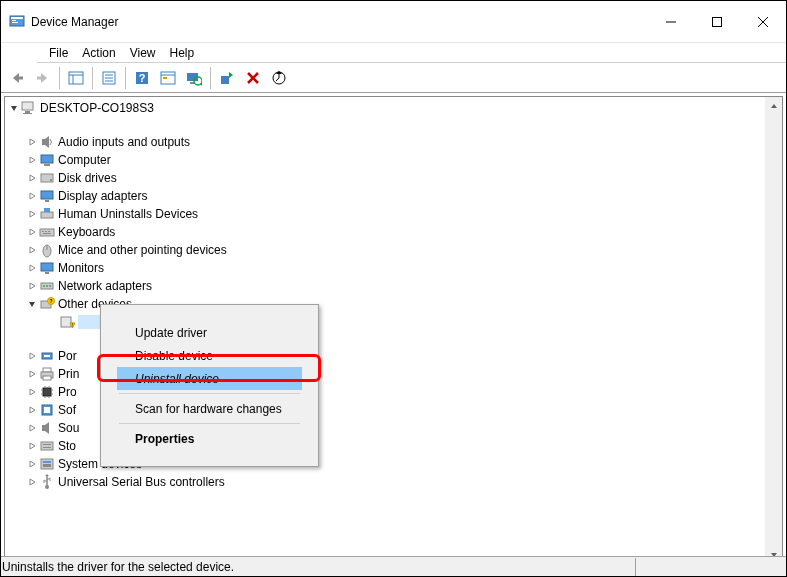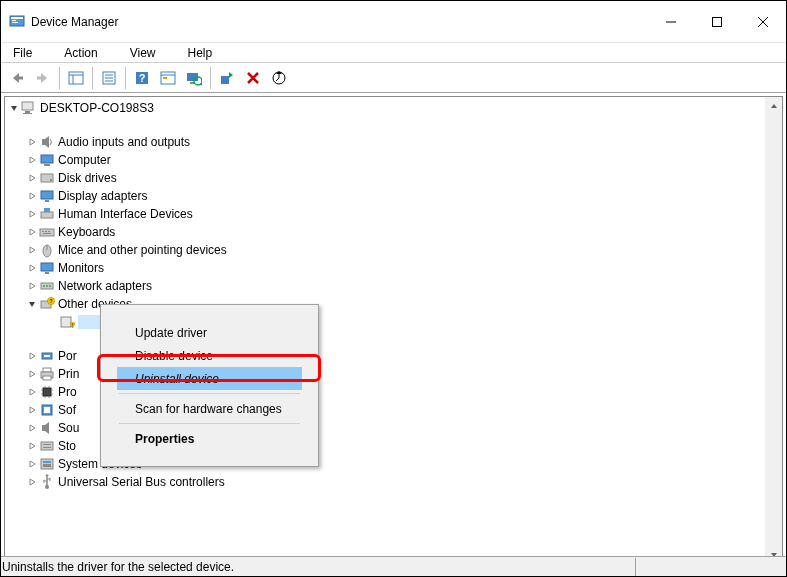--- a/index.html
+++ b/index.html
@@ -7,21 +7,21 @@
 
     
     .titlebar { height: 42px; display: flex; align-items: center; padding-left: 8px; border-bottom: 1px solid #e5e5e5; }
     .titlebar .app-icon { width: 16px; height: 16px; margin-right: 6px; }
     .titlebar .title { flex: 1; font-size: 12px; color: #000; }
     .titlebar .winbtns { display: flex; height: 30px; }
     .titlebar .winbtn { width: 46px; height: 30px; display: flex; align-items: center; justify-content: center; cursor: default; }
     .titlebar .winbtn svg { width: 10px; height: 10px; }
 
     
-    .menubar { height: 20px; display: flex; align-items: center; padding: 0 6px; gap: 20px; border-bottom: 1px solid #d0d0d0; }
+    .menubar { height: 20px; display: flex; align-items: center; padding: 0 6px; gap: 2px; border-bottom: 1px solid #d0d0d0; margin-left: 36px; }
     .menubar .menu-item { padding: 2px 6px; cursor: default; }
 
     
     .toolbar { height: 30px; border-bottom: 1px solid #a0a0a0; display: flex; align-items: center; padding: 0 4px; gap: 2px; }
     .toolbar .tbtn { width: 24px; height: 24px; display: flex; align-items: center; justify-content: center; border: 1px solid transparent; }
     .toolbar .sep { width: 1px; height: 22px; background: #c0c0c0; margin: 0 2px; }
 
     
     .tree-container { position: relative; border: 1px solid #888; margin: 3px; height: 468px; overflow: hidden; background: #fff; }
     .tree-scroll { position: absolute; right: 0; top: 0; bottom: 0; width: 17px; background: #f0f0f0; }
@@ -246,21 +246,21 @@
             <svg width="10" height="10" viewBox="0 0 10 10">
               <path d="M3 2 L8 5 L3 8 Z" fill="none" stroke="#888" stroke-width="1"></path>
             </svg>
           </span>
           <span class="node-icon">
             <svg width="16" height="16" viewBox="0 0 16 16">
               <rect x="2" y="6" width="12" height="6" fill="#ccc" stroke="#888"></rect>
               <rect x="5" y="2" width="6" height="4" fill="#5599dd"></rect>
             </svg>
           </span>
-          <span class="node-label">Human Interface Devices</span>
+          <span class="node-label">Human Uninstalls Devices</span>
         </div>
         <div class="tree-node">
           <span class="chevron">
             <svg width="10" height="10" viewBox="0 0 10 10">
               <path d="M3 2 L8 5 L3 8 Z" fill="none" stroke="#888" stroke-width="1"></path>
             </svg>
           </span>
           <span class="node-icon">
             <svg width="16" height="16" viewBox="0 0 16 16">
               <rect x="1" y="5" width="14" height="7" fill="#ccc" stroke="#888"></rect>

